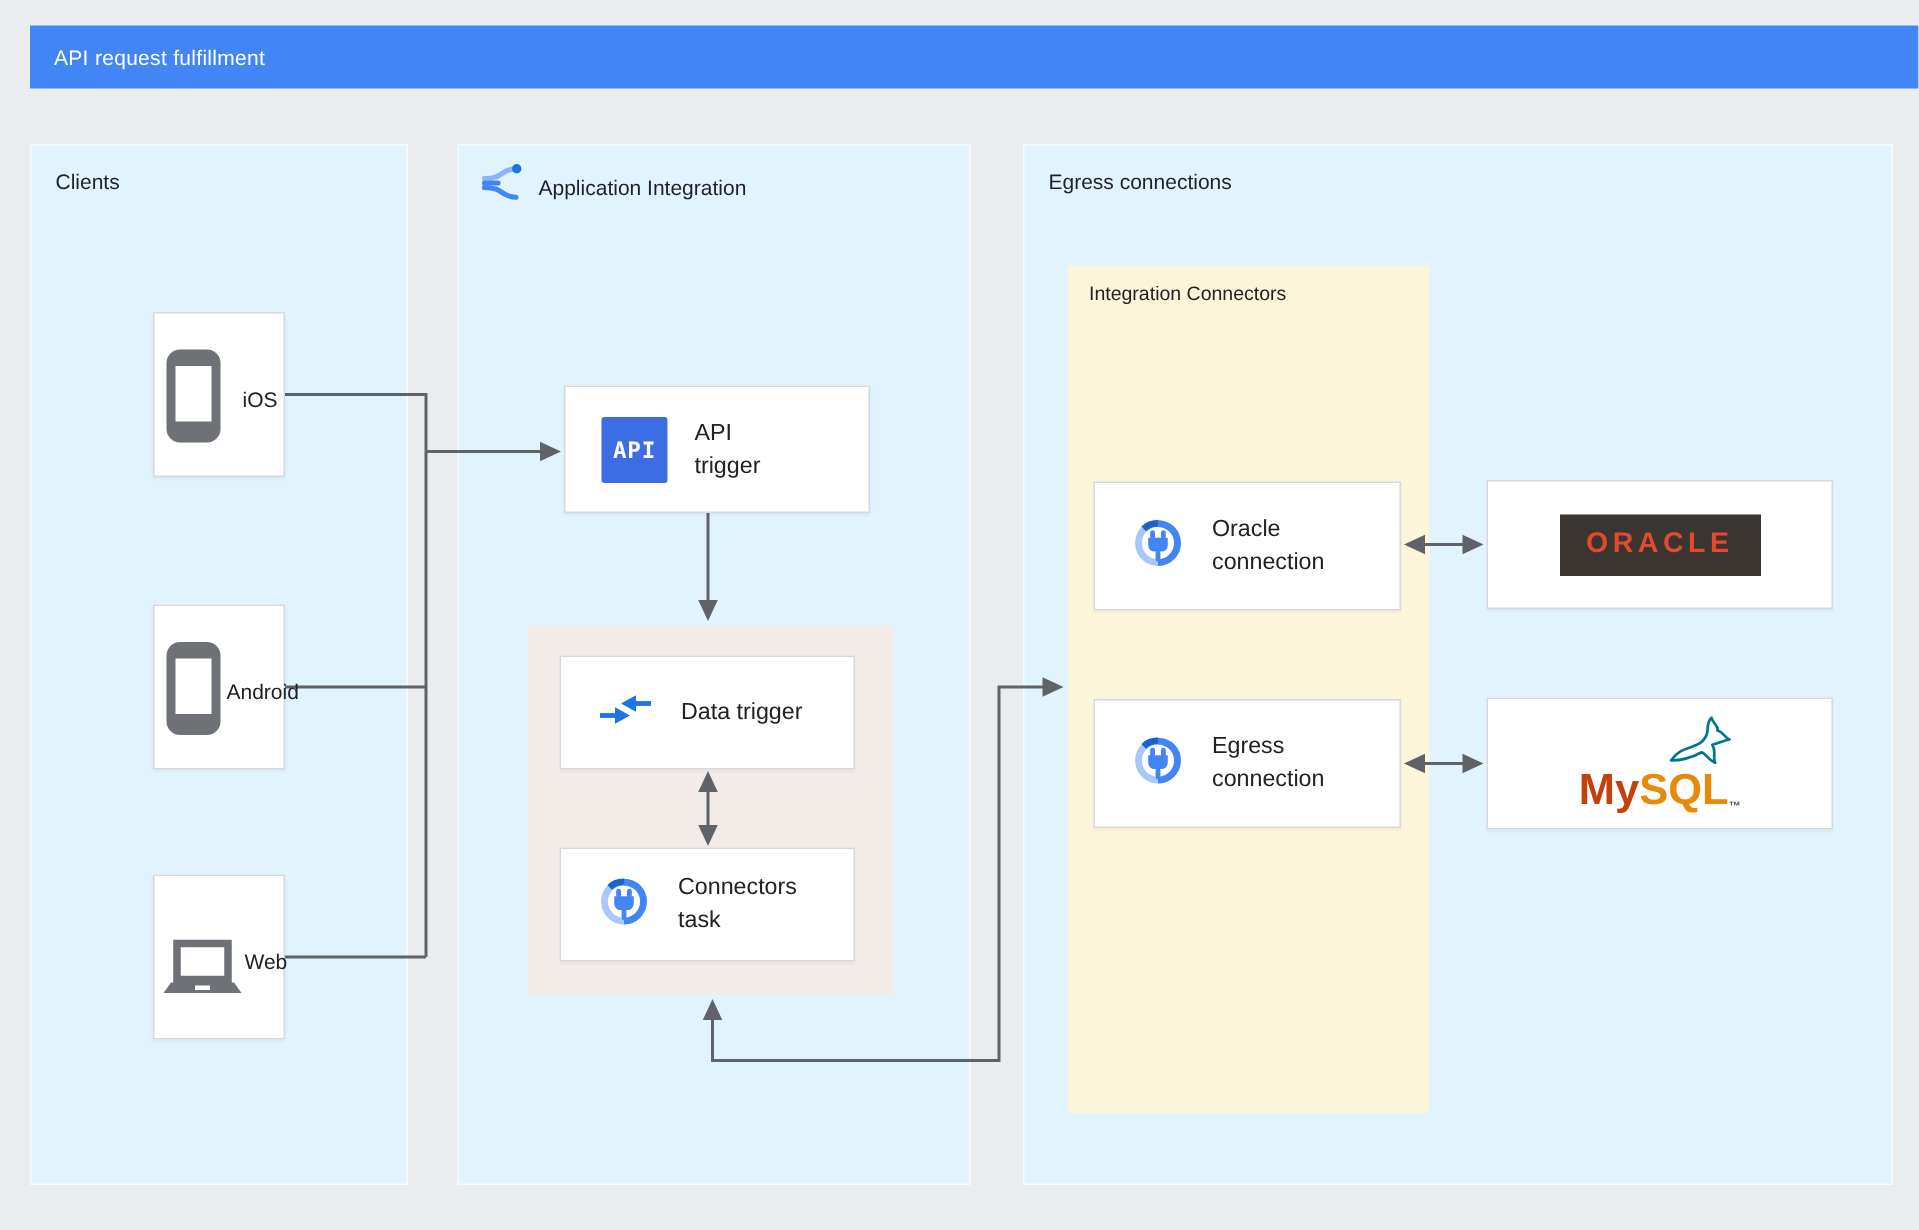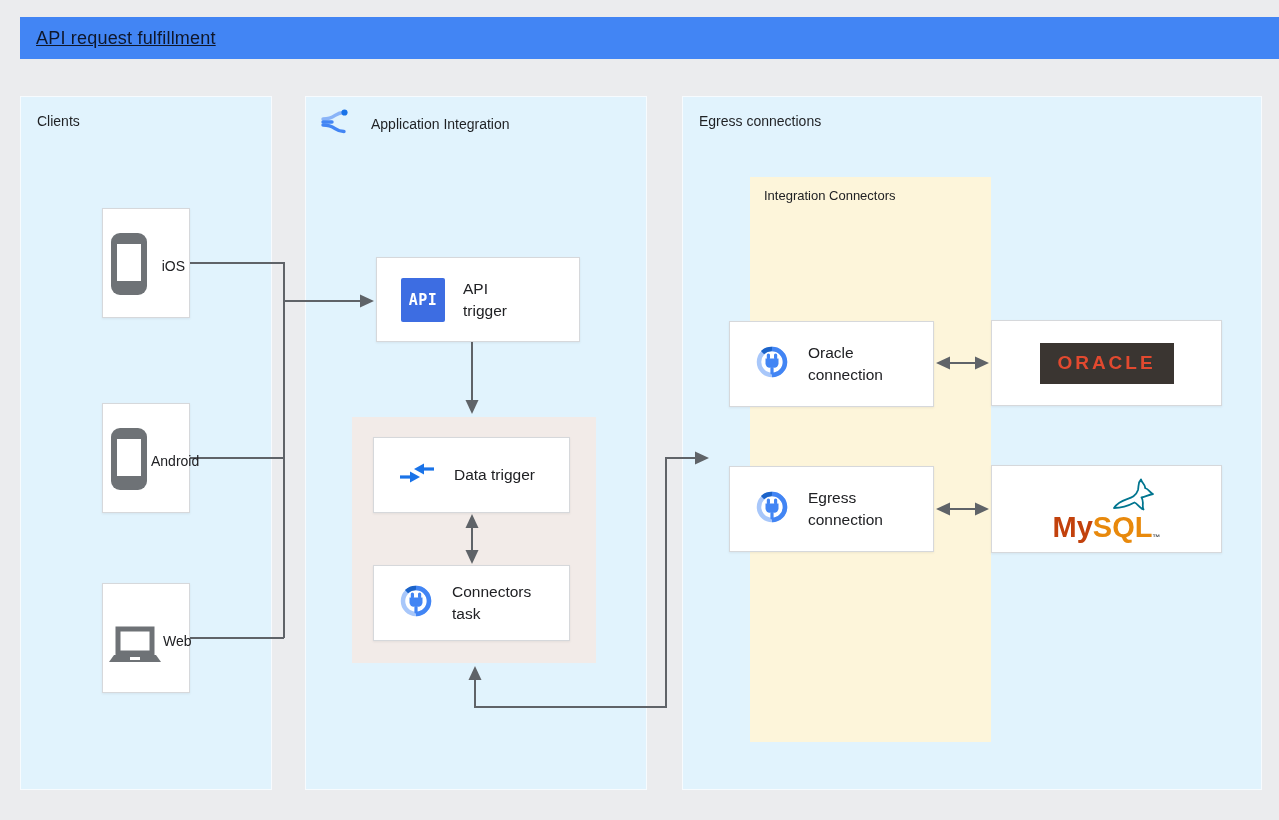--- a/index.html
+++ b/index.html
@@ -2,29 +2,29 @@
 <html><head>
 <meta charset="utf-8">
 <style>
   html,body{margin:0;padding:0;}
   body{font-family:"Liberation Sans",sans-serif;background:#ebecee;}
   #canvas{position:relative;width:1279px;height:820px;background:#ebecee;overflow:hidden;}
 
   
   .title-bar{position:absolute;left:20px;top:17px;width:1259px;height:42px;background:#4285f4;
     display:flex;align-items:center;padding-left:16px;box-sizing:border-box;}
-  .title-bar span{color:#0f172a;font-size:18px;letter-spacing:.2px;text-decoration:underline;}
+  .title-bar span{color:#ffffff;font-size:14px;letter-spacing:.2px;}
 
   
   .panel{position:absolute;background:#e1f3fd;border:1px solid #f7fbfe;box-sizing:border-box;padding-left:12px;}
   .panel-clients{left:20px;top:96px;width:252px;height:694px;}
   .panel-integration{left:305px;top:96px;width:342px;height:694px;}
   .panel-egress{left:682px;top:96px;width:580px;height:694px;}
   .panel-title{position:absolute;font-size:14px;color:#1f2124;}
-  .panel-head{position:absolute;display:flex;align-items:center;gap:22px;}
+  .panel-head{position:absolute;display:flex;align-items:center;gap:10px;}
   .panel-head .panel-title-inline{font-size:14px;color:#1f2124;}
 
   
   .card{position:absolute;background:#ffffff;border:1px solid #d6d8db;box-sizing:border-box;
     box-shadow:0 1px 2px rgba(60,64,67,.08);}
 
   
   .device-card{display:flex;flex-direction:row;align-items:center;justify-content:space-between;
     padding:16px 4px 10px;}
   .device-label{font-size:14px;color:#202124;}
@@ -32,21 +32,21 @@
   
   .node-card{display:flex;align-items:center;gap:18px;padding-left:24px;}
   .node-text{font-size:15.5px;color:#202124;line-height:1.4;}
 
   .api-chip{width:44px;height:44px;background:#3d6de2;border-radius:2px;display:flex;
     align-items:center;justify-content:center;color:#fff;
     font-family:"DejaVu Sans Mono",monospace;font-weight:bold;font-size:15px;letter-spacing:.5px;flex:0 0 auto;}
 
   
   .inner-box{position:absolute;left:352px;top:417px;width:244px;height:246px;background:#f2ebe8;}
-  .connectors-box{position:absolute;left:712px;top:177px;width:241px;height:565px;background:#fdf5da;margin-left:38px;}
+  .connectors-box{position:absolute;left:712px;top:177px;width:241px;height:565px;background:#fdf5da;}
   .connectors-box-title{position:absolute;left:14px;top:11px;font-size:13px;color:#202124;}
 
   
   .logo-card{display:flex;align-items:center;justify-content:center;}
   .oracle-box{width:134px;height:41px;background:#3a3531;display:flex;align-items:center;justify-content:center;}
   .oracle-text{color:#e2492f;font-size:19px;font-weight:600;letter-spacing:3px;}
   .mysql-wrap{display:flex;flex-direction:column;align-items:center;}
   .mysql-dolphin{margin-left:52px;margin-bottom:-4px;}
   .mysql-text{font-size:29px;font-weight:bold;line-height:1;}
   .mysql-my{color:#c2410c;margin-top:48px;}

